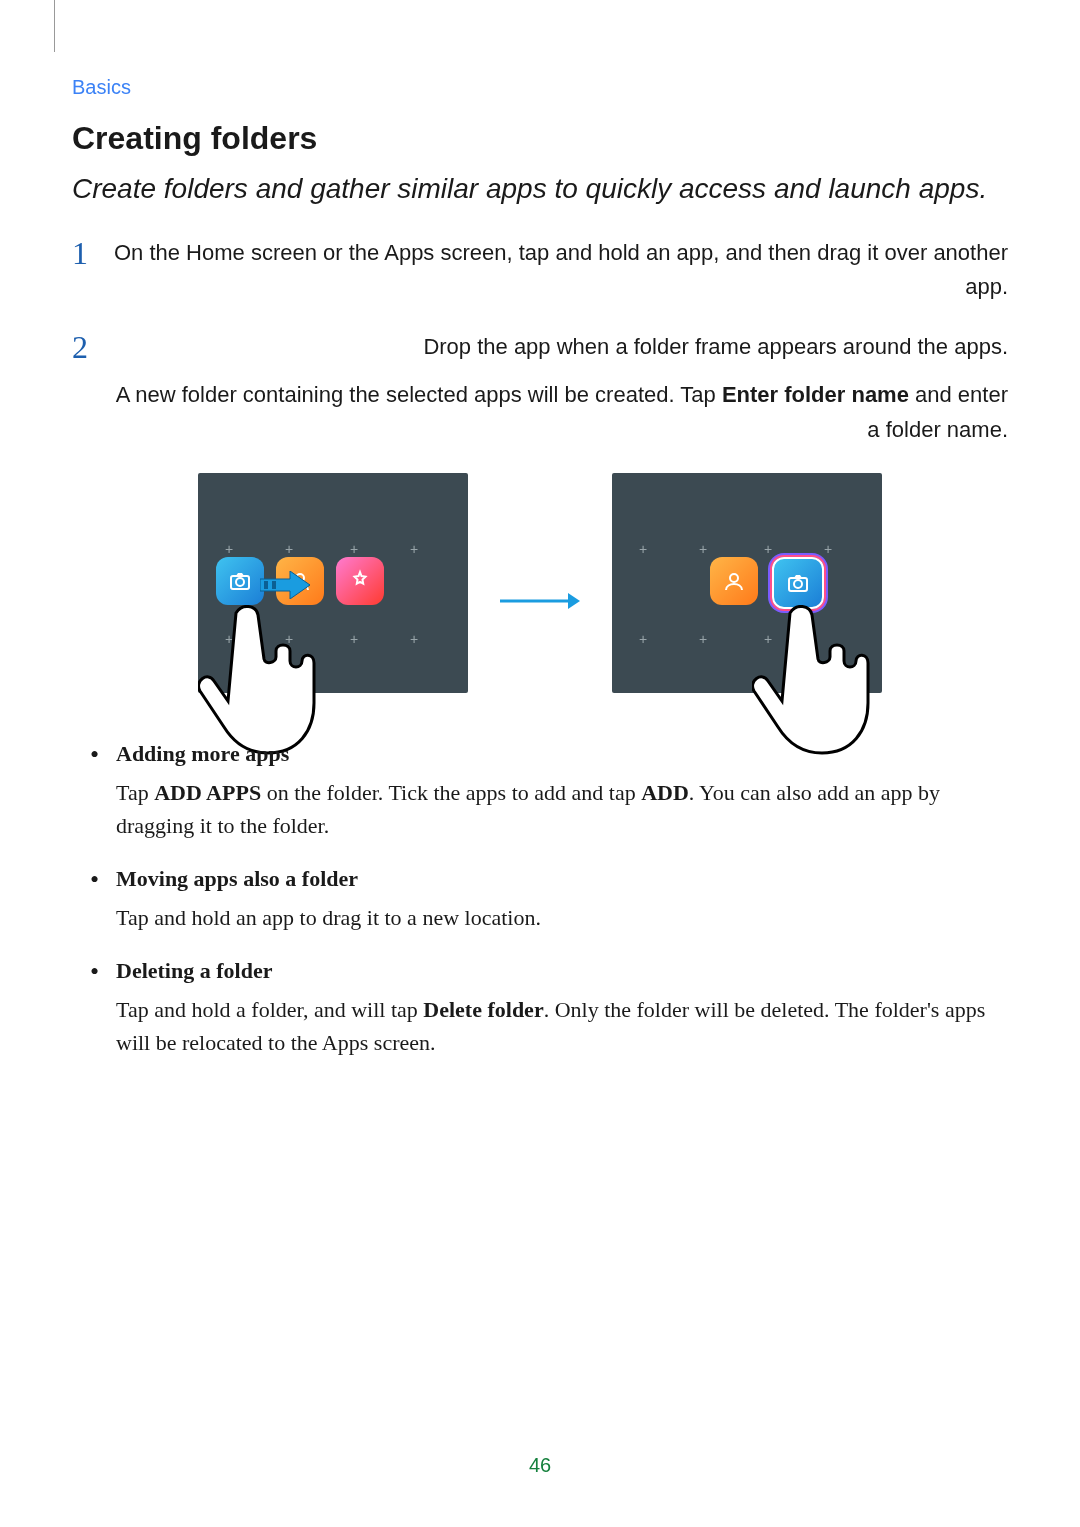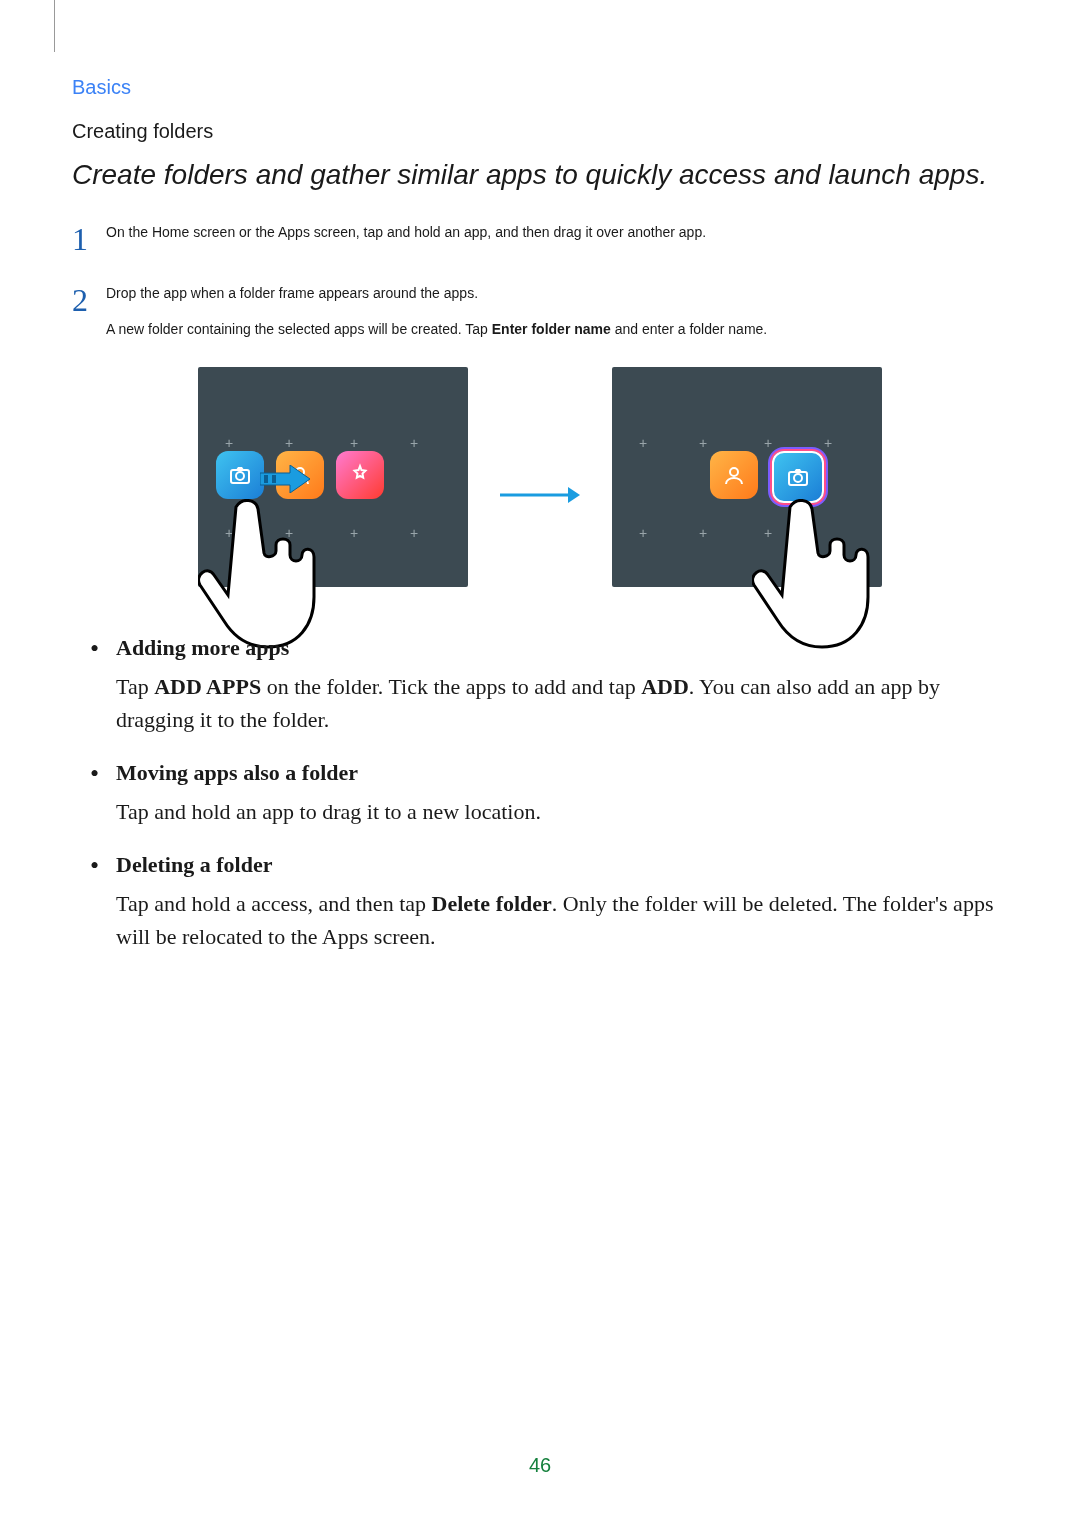--- a/index.html
+++ b/index.html
@@ -29,22 +29,22 @@
     color: #3b82f6;
     margin-top: 44px;
   }
   .page {
     position: absolute;
     top: 100px;
     left: 72px;
     right: 72px;
   }
   h2.section {
-    font-size: 20px;
-    font-weight: 400;
+    font-size: 32px;
+    font-weight: 700;
     margin: 20px 0 12px 0;
   }
   p.intro {
     font-size: 28px;
     margin: 10px 0 28px 0;
     line-height: 1.4;
     font-style: italic;
   }
   .step {
     display: flex;
@@ -54,23 +54,24 @@
   .step-num {
     font-size: 32px;
     font-weight: 400;
     color: #1d5fae;
     width: 34px;
     flex-shrink: 0;
     line-height: 1.1;
     font-family: "Georgia", serif;
   }
   .step-body {
-    font-size: 14px;
+    font-size: 22px;
     line-height: 1.55;
     flex: 1;
+    text-align: right;
   }
   .step-body p { margin: 0 0 14px 0; }
   .step-body p:last-child { margin-bottom: 0; }
   .figure-row {
     display: flex;
     align-items: flex-start;
     justify-content: center;
     gap: 32px;
     margin: 22px 0 32px 0;
   }
@@ -279,19 +280,19 @@
         <span>Tap </span><span class="bold">ADD APPS</span><span> on the folder. Tick the apps to add and tap </span><span class="bold">ADD</span><span>. You can also add an app by dragging it to the folder.</span>
       </p>
     </div>
     <div class="bul">
       <span class="title">Moving apps also a folder</span>
       <p>Tap and hold an app to drag it to a new location.</p>
     </div>
     <div class="bul">
       <span class="title">Deleting a folder</span>
       <p>
-        <span>Tap and hold a access, and then tap </span><span class="bold">Delete folder</span><span>. Only the folder will be deleted. The folder's apps will be relocated to the Apps screen.</span>
+        <span>Tap and hold a folder, and will tap </span><span class="bold">Delete folder</span><span>. Only the folder will be deleted. The folder's apps will be relocated to the Apps screen.</span>
       </p>
     </div>
   </div>
 </div>
 
 <div class="pagenum">46</div>
 
 </body></html>

